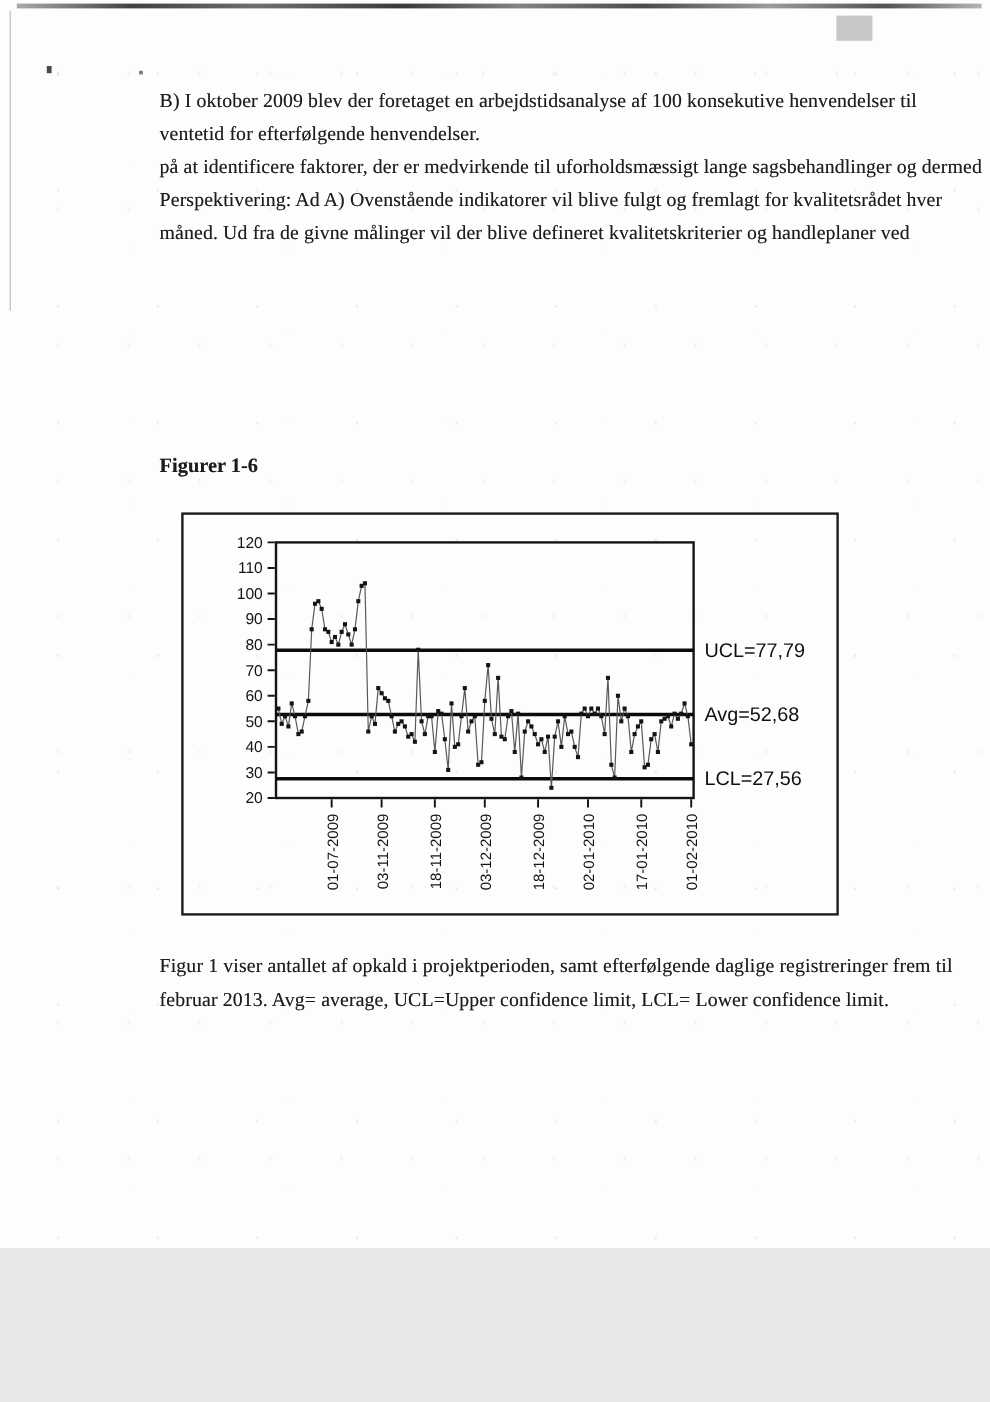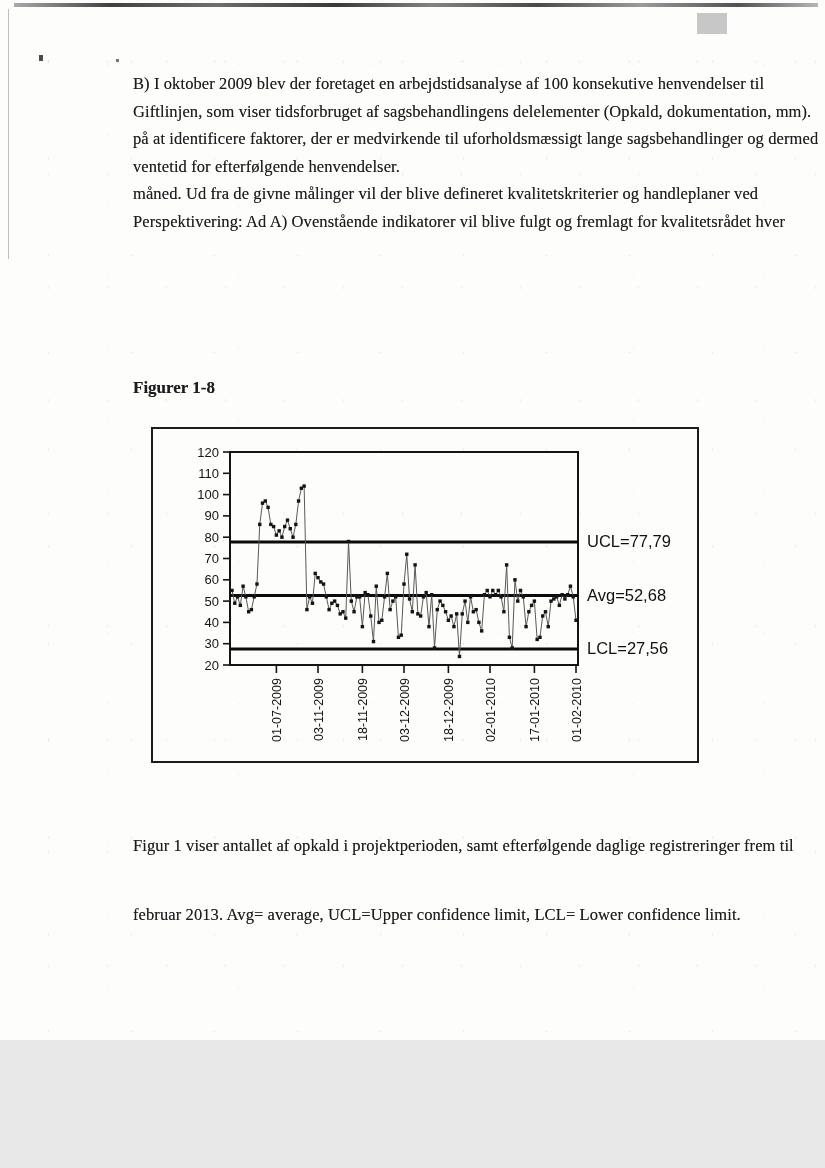--- a/index.html
+++ b/index.html
@@ -30,21 +30,21 @@
   .tline{white-space:nowrap;font-size:16.5px;line-height:27.6px;letter-spacing:.1px;
     text-shadow:0 0 .4px rgba(0,0,0,.5);}
   .fig-label{position:absolute;left:133px;top:378px;font-size:17px;font-weight:bold;
     text-shadow:0 0 .4px rgba(0,0,0,.5);}
 
   .figure-box{position:absolute;left:151px;top:427px;width:548px;height:336px;
     border:2px solid #1c1c1c;box-sizing:border-box;}
   .figure-box svg{display:block;}
 
   .caption{position:absolute;left:133px;top:791px;width:640px;}
-  .caption .tline{line-height:28px;margin-top:41px;}
+  .caption .tline{line-height:28px;}
 
   .page-number{position:absolute;left:779px;top:1086px;font-size:16px;
     text-shadow:0 0 .4px rgba(0,0,0,.5);}
 
   
   .ytick{font:13px "Liberation Sans", sans-serif;fill:#141414;}
   .xtick{font:12.5px "Liberation Sans", sans-serif;fill:#141414;}
   .climit{font:16.5px "Liberation Sans", sans-serif;fill:#101010;}
 </style>
 </head>
@@ -53,28 +53,27 @@
 <div class="page">
 
   <div class="scan-top-line"></div>
   <div class="scan-left-line"></div>
   <div class="scan-gray-box"></div>
   <div class="speck-a"></div>
   <div class="speck-b"></div>
 
   <div class="body-text">
     <div class="tline">B) I oktober 2009 blev der foretaget en arbejdstidsanalyse af 100 konsekutive henvendelser til</div>
-    <div class="tline">Giftlinjen, som viser tidsforbruget af sagsbehandlingens delelementer (Opkald, dokumentation, mm).</div>
+    <div class="tline">ventetid for efterfølgende henvendelser.</div>
     <div class="tline">på at identificere faktorer, der er medvirkende til uforholdsmæssigt lange sagsbehandlinger og dermed</div>
-    <div class="tline">ventetid for efterfølgende henvendelser.</div>
+    <div class="tline">Perspektivering: Ad A) Ovenstående indikatorer vil blive fulgt og fremlagt for kvalitetsrådet hver</div>
     <div class="tline">måned. Ud fra de givne målinger vil der blive defineret kvalitetskriterier og handleplaner ved</div>
-    <div class="tline">Perspektivering: Ad A) Ovenstående indikatorer vil blive fulgt og fremlagt for kvalitetsrådet hver</div>
   </div>
 
-  <div class="fig-label">Figurer 1-8</div>
+  <div class="fig-label">Figurer 1-6</div>
 
   <div class="figure-box">
     <svg id="chart-svg" width="544" height="332" viewBox="0 0 544 332">
         <rect x="77" y="23" width="348" height="213" fill="none" stroke="#141414" stroke-width="2"></rect>
         <g>
           <line x1="70" y1="236" x2="76" y2="236" stroke="#141414" stroke-width="1.6"></line>
           <text x="66" y="240.5" text-anchor="end" class="ytick">20</text>
           <line x1="70" y1="214.7" x2="76" y2="214.7" stroke="#141414" stroke-width="1.6"></line>
           <text x="66" y="219.2" text-anchor="end" class="ytick">30</text>
           <line x1="70" y1="193.4" x2="76" y2="193.4" stroke="#141414" stroke-width="1.6"></line>

